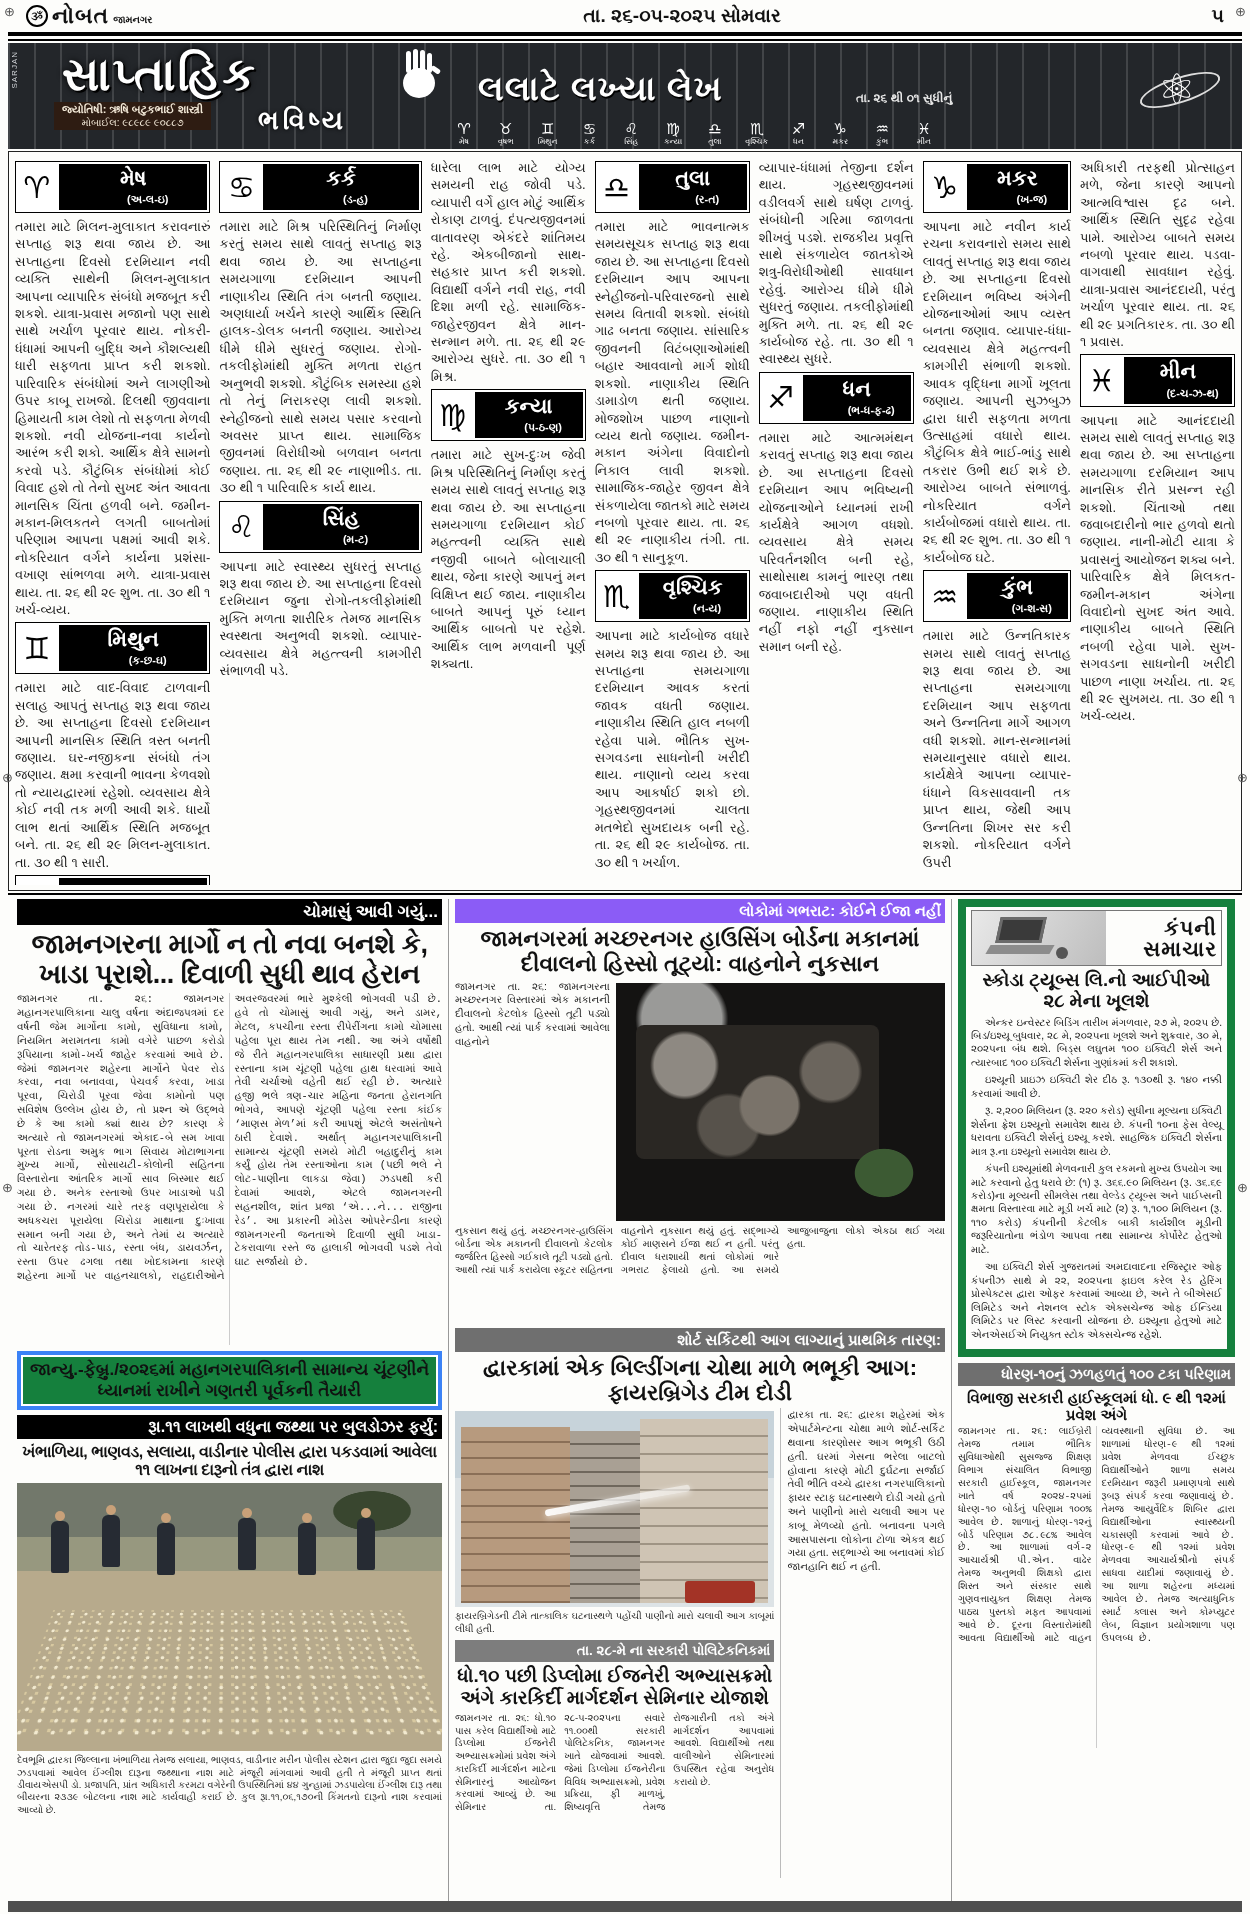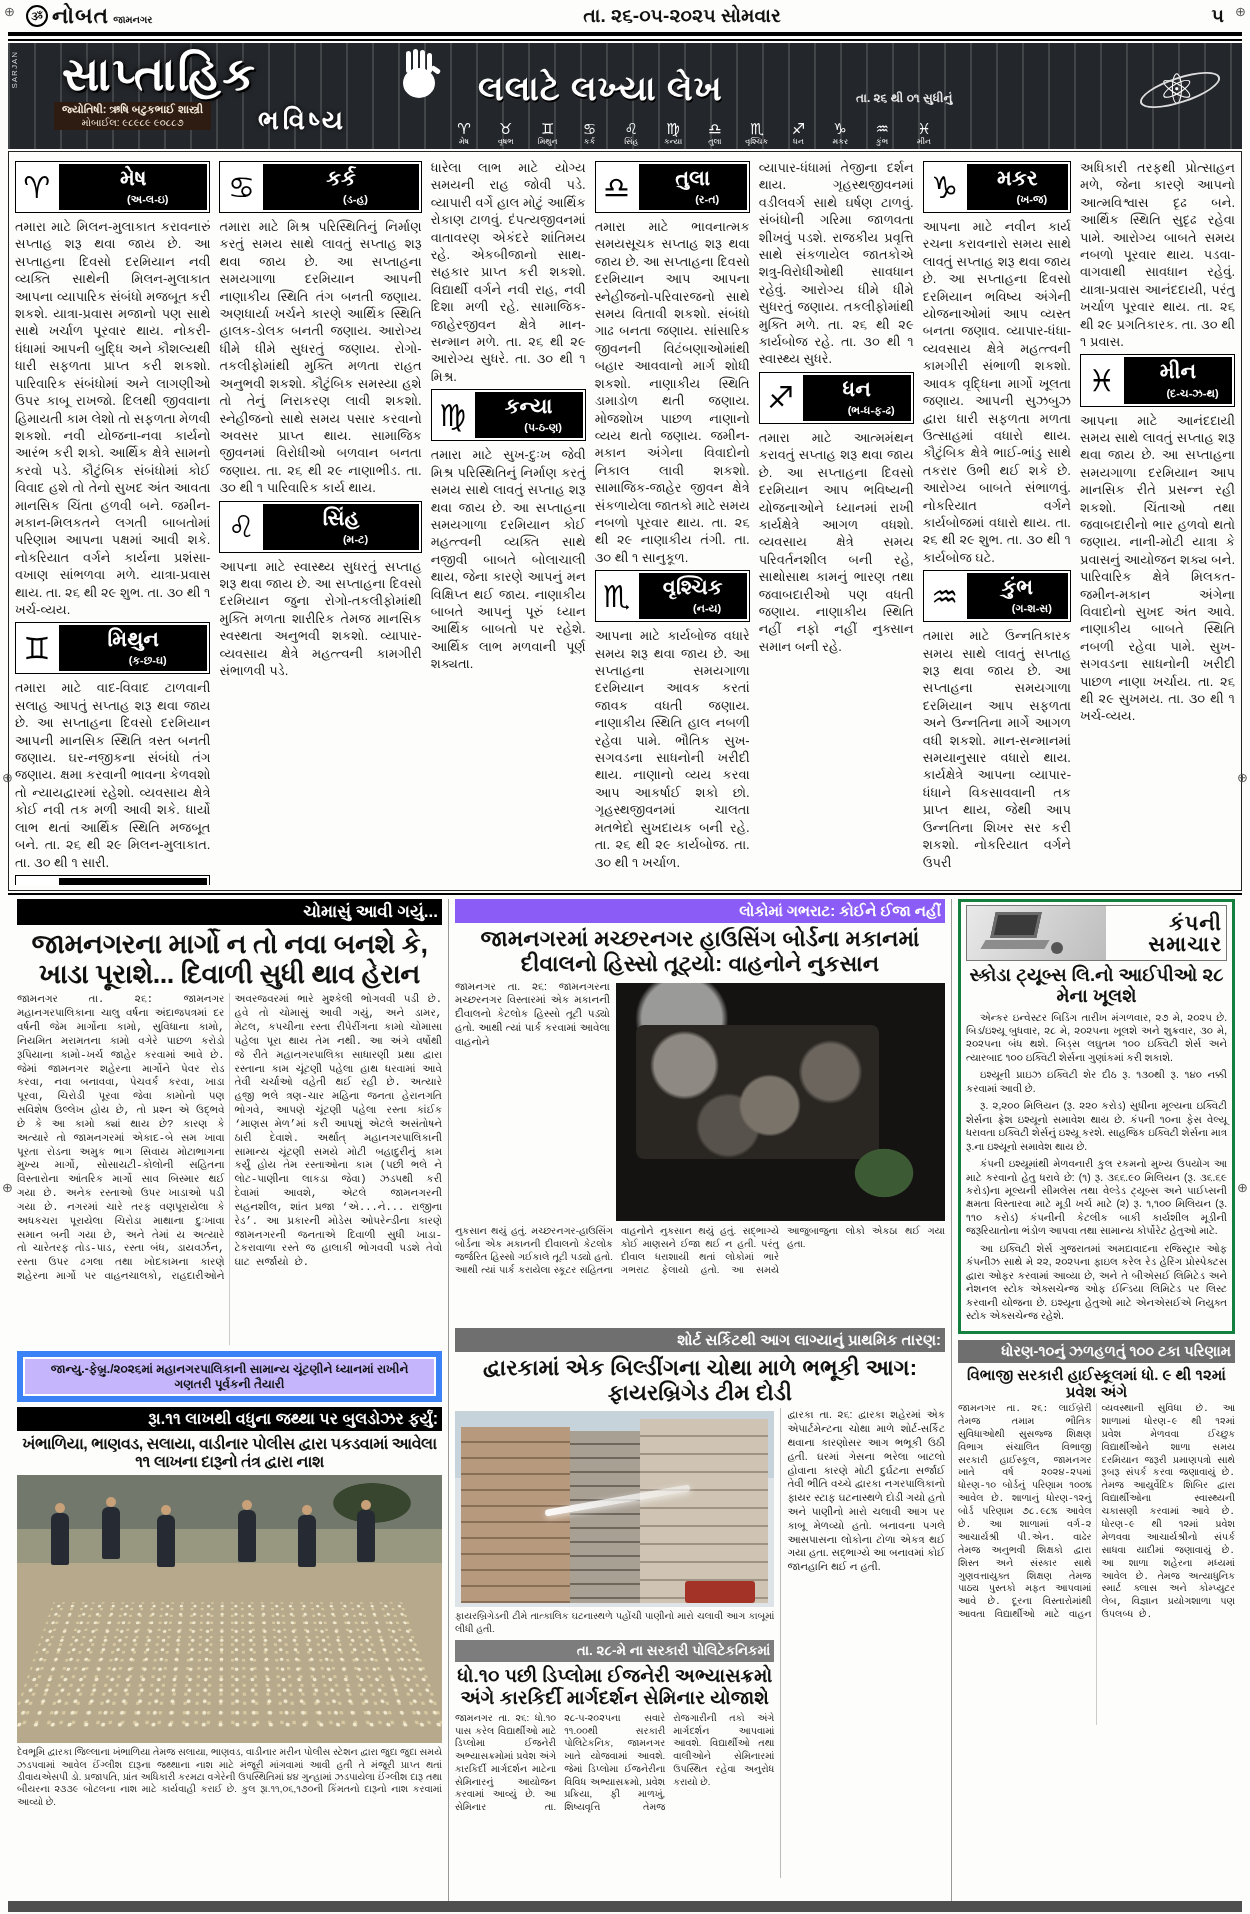--- a/index.html
+++ b/index.html
@@ -59,42 +59,42 @@
   .kicker.dark { background:#8b5cf6; font-size:15px; }
   .kicker.gray { background:#6f6f6f; font-size:15px; }
   .kicker.gray2 { background:#7d7d7d; font-size:13.5px; }
   .hl-xl { font-size:27px; font-weight:bold; line-height:1.12; text-align:center; margin:4px 0; letter-spacing:-0.5px; }
   .hl-lg { font-size:22px; font-weight:bold; line-height:1.15; text-align:center; margin:3px 0; }
   .hl-md { font-size:19px; font-weight:bold; line-height:1.15; text-align:center; margin:3px 0; }
   .body-txt { font-size:10.4px; line-height:1.33; text-align:justify; color:#151515; }
   .cols2 { column-count:2; column-gap:10px; column-rule:1px solid #ccc;font-family:Liberation Mono, monospace; }
   .cols3 { column-count:3; column-gap:8px; }
   .caption { font-size:9.6px; line-height:1.3; text-align:justify; color:#222; margin-top:3px; }
-  .ebox { border:6px solid #3b82f6; background:#c4b5fd; box-shadow:inset 0 0 0 2px #fff; padding:5px 8px; text-align:center; font-size:12px; font-weight:bold; line-height:1.2; margin:6px 0 5px 0; }
+  .ebox { border:4px solid #3b82f6; background:#15803d; box-shadow:inset 0 0 0 2px #fff; padding:5px 8px; text-align:center; font-size:17px; font-weight:bold; line-height:1.2; margin:6px 0 5px 0; }
   
   .photo { position:relative; overflow:hidden; margin:3px 0; }
   .ph-liquor { height:268px; background:linear-gradient(#72786b 0 20%, #97987f 20% 33%, #b7aa8c 33% 100%); }
   .ph-liquor .tree { position:absolute; right:6%; top:2%; width:90px; height:46px; background:radial-gradient(ellipse at center,#39462f 0 60%, transparent 62%); }
   .person { position:absolute; width:18px; height:52px; background:#262b33; border-radius:6px 6px 2px 2px; }
   .person::before { content:""; position:absolute; top:-10px; left:4px; width:10px; height:10px; border-radius:50%; background:#c9a179; }
   .bottles { position:absolute; left:4%; right:4%; top:42%; bottom:6%;
     background-image:radial-gradient(circle 2px, #f2ead0 0 1.6px, transparent 2.2px), radial-gradient(circle 2px, #d8c9a0 0 1.4px, transparent 2px);
     background-size:15px 11px, 11px 9px; background-position:0 0, 6px 5px; transform:perspective(300px) rotateX(28deg); }
   .ph-wall { height:238px; background:radial-gradient(circle at 20% 15%, #9a9a98 0 12%, transparent 14%), #141312; }
   .ph-wall .rubble { position:absolute; left:6%; top:18%; width:74%; height:56%;
     background:radial-gradient(circle at 20% 30%, #8e8982 0 14%, transparent 16%), radial-gradient(circle at 55% 60%, #7a736a 0 18%, transparent 20%), radial-gradient(circle at 80% 35%, #6b655d 0 13%, transparent 15%), radial-gradient(circle at 38% 75%, #57524b 0 16%, transparent 18%), #2a2723; border-radius:8px; }
   .ph-wall .plant { position:absolute; right:8%; bottom:8%; width:70px; height:58px; background:radial-gradient(ellipse at center,#3c5a33 0 58%, transparent 60%); }
   .ph-fire { height:196px; background:linear-gradient(#c7d3da 0 34%, #dde3e6 34% 100%); }
   .ph-fire .bldgL { position:absolute; left:2%; top:8%; width:34%; height:90%; background:repeating-linear-gradient(#b79a7e 0 14px, #8a6f57 14px 16px), repeating-linear-gradient(90deg, transparent 0 16px, rgba(40,30,20,.55) 16px 20px); }
   .ph-fire .bldgR { position:absolute; right:2%; top:4%; width:40%; height:94%; background:repeating-linear-gradient(#cfc4b4 0 16px, #9f9484 16px 18px), repeating-linear-gradient(90deg, transparent 0 18px, rgba(50,45,40,.5) 18px 22px); }
   .ph-fire .gap { position:absolute; left:36%; top:10%; width:26%; height:88%; background:repeating-linear-gradient(#a9a094 0 12px, #6f675c 12px 14px); }
   .ph-fire .jet { position:absolute; left:28%; top:44%; width:46%; height:7px; background:linear-gradient(90deg, rgba(255,255,255,.95), rgba(255,255,255,.55)); transform:rotate(-10deg); border-radius:4px; box-shadow:0 2px 6px rgba(255,255,255,.6); }
   .ph-fire .truck { position:absolute; right:6%; bottom:2%; width:70px; height:22px; background:#a33326; border-radius:3px; }
   
-  .cbox { border:3px solid #15803d; padding:3px 5px 4px 5px; margin-bottom:6px; }
+  .cbox { border:8px solid #15803d; padding:3px 5px 4px 5px; margin-bottom:6px; }
   .cbox-head { display:flex; height:56px; border:1px solid #777; margin-bottom:3px; }
   .cbox-img { flex:1.2; position:relative; background:linear-gradient(120deg,#e9e9e9,#bdbdbd); overflow:hidden; }
   .cbox-img .lap-screen { position:absolute; left:26px; top:6px; width:46px; height:26px; background:#3a3a3a; border:3px solid #6b6b6b; transform:skewX(-12deg); }
   .cbox-img .lap-base { position:absolute; left:16px; top:34px; width:64px; height:9px; background:#8c8c8c; transform:skewX(-30deg); }
   .cbox-img .cup { position:absolute; left:84px; top:36px; width:12px; height:12px; border-radius:50%; background:#555; }
   .cbox-title { flex:1; display:flex; flex-direction:column; align-items:flex-end; justify-content:center; padding-right:4px; font-weight:bold; font-size:21px; line-height:1.02; letter-spacing:1px; }
   .cbox h3 { font-size:18.5px; text-align:center; margin:3px 0 4px 0; line-height:1.15; }
   .cbox p { font-size:10.2px; line-height:1.32; text-align:justify; margin-bottom:4px; text-indent:14px; }
   .bottombar { position:absolute; left:8px; right:8px; bottom:2px; height:11px; background:#4f4f4f; }
   .rowflex { display:flex; gap:6px; }

